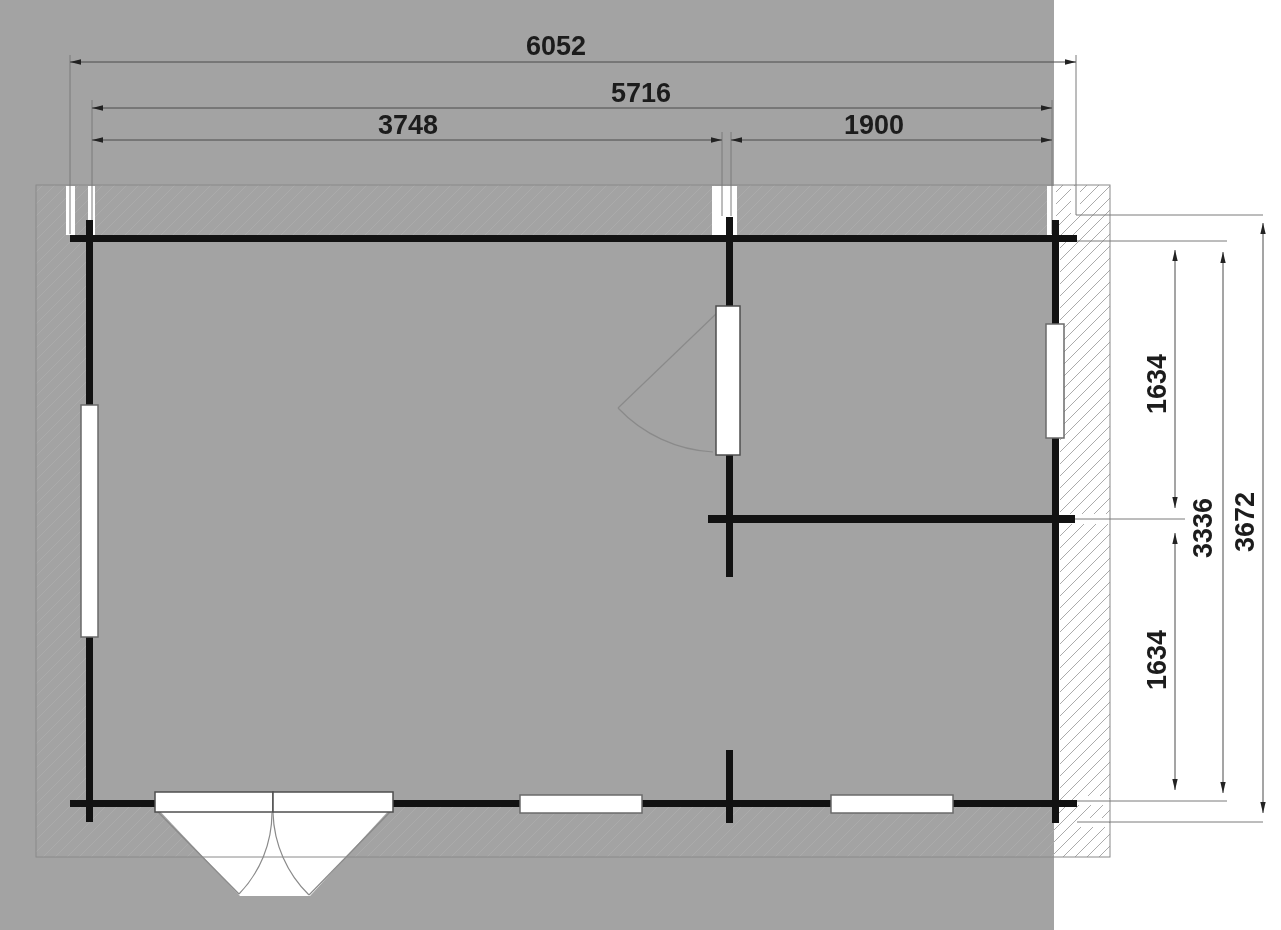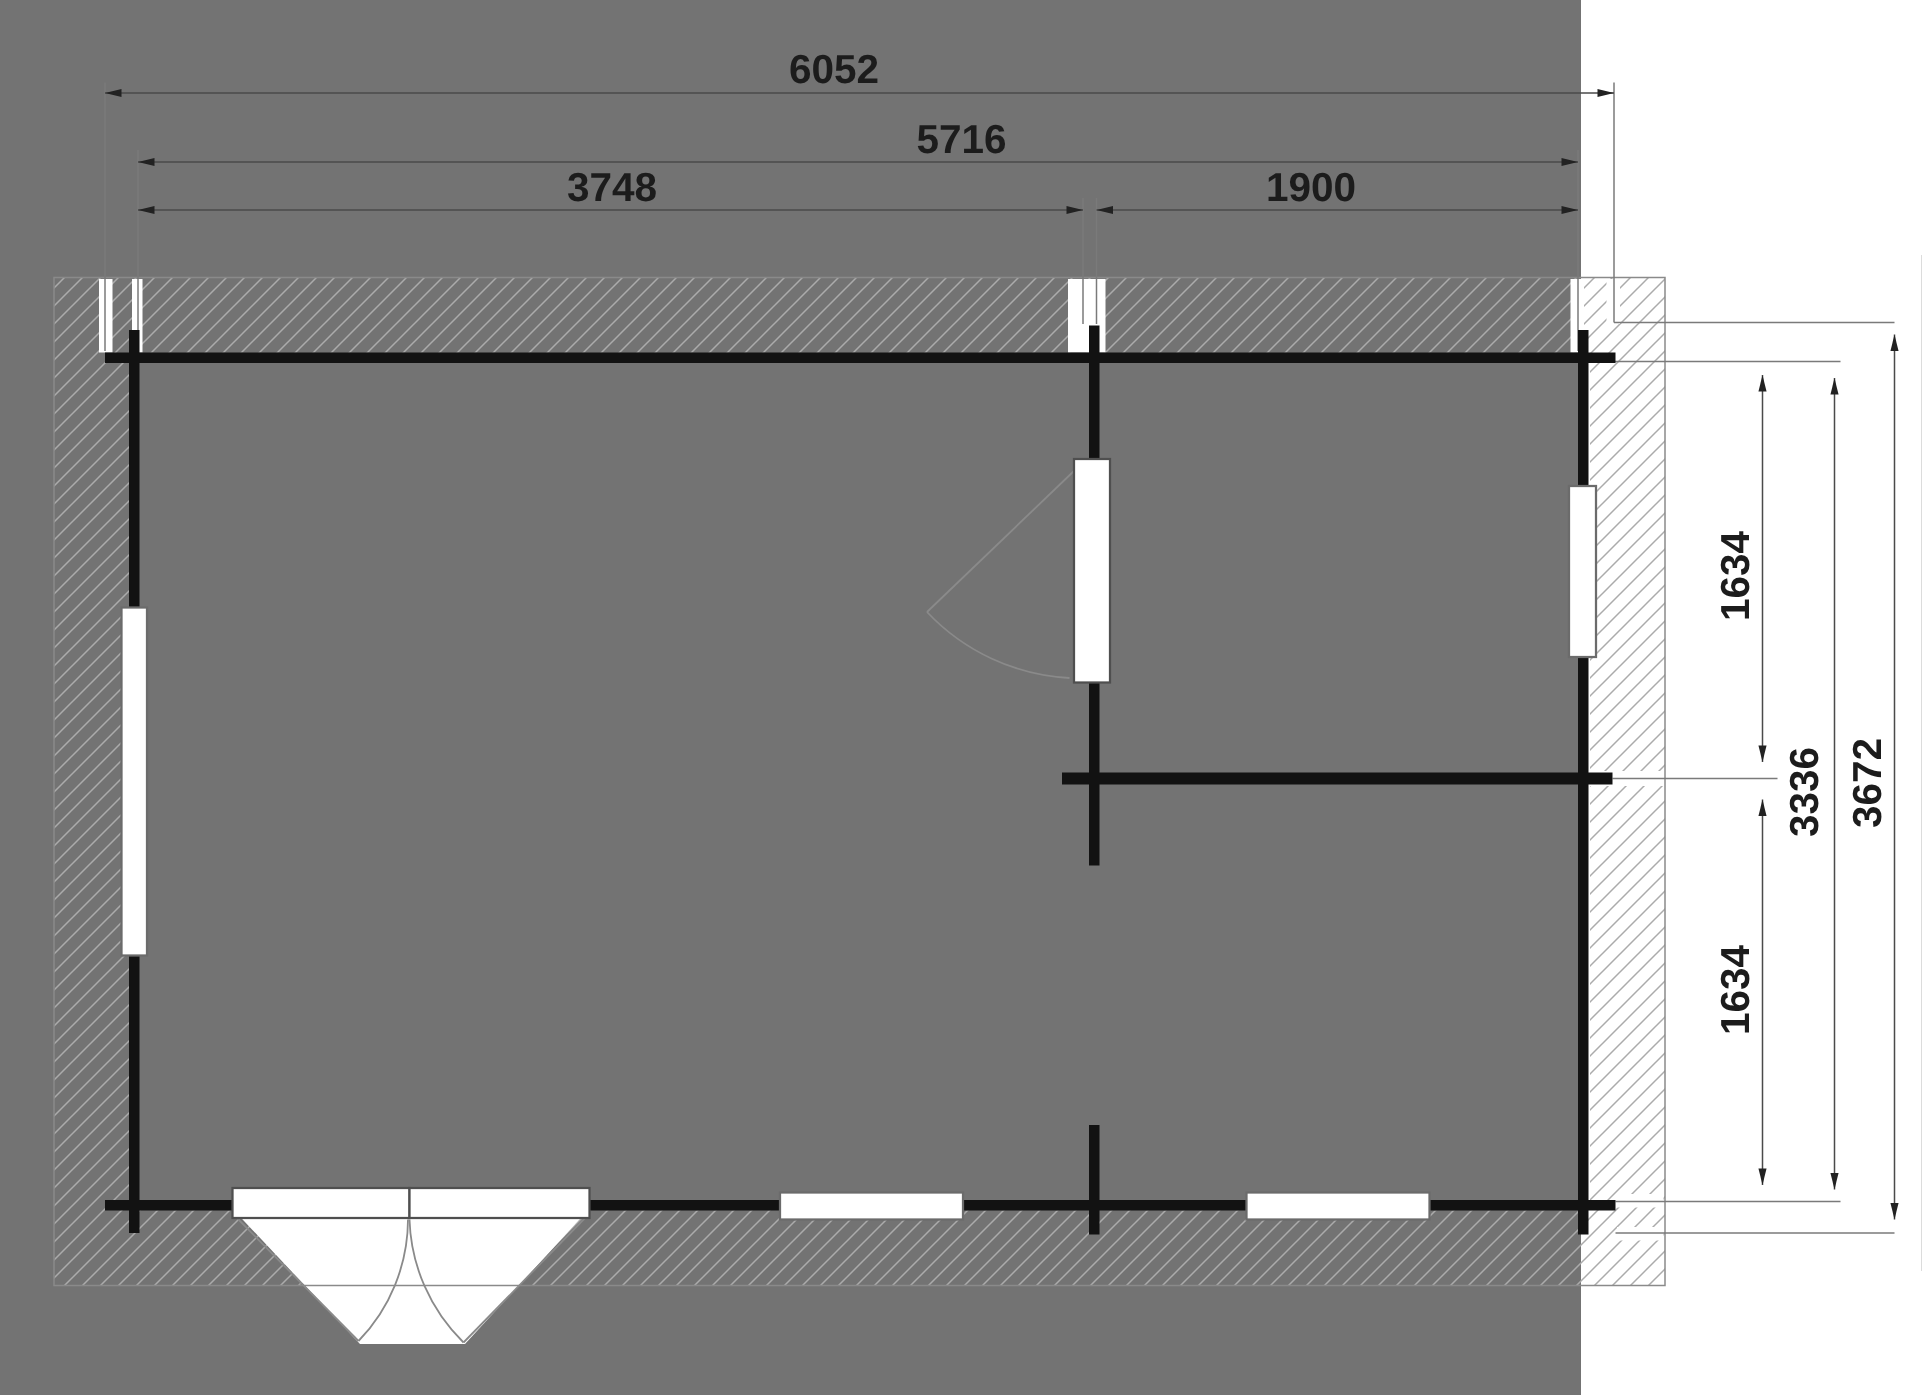--- a/index.html
+++ b/index.html
@@ -7,21 +7,21 @@
     padding: 0;
     background: #ffffff;
     width: 1281px;
     height: 930px;
     overflow: hidden;
     font-family: "Liberation Sans", sans-serif;
   }
   .plan-wrap {
     width: 1054px;
     height: 930px;
-    background: #737373;
+    background: #a3a3a3;
   }
   svg { display: block; }
   .ext-line   { stroke: #7a7a7a; stroke-width: 1; fill: none; }
   .dim-line   { stroke: #4a4a4a; stroke-width: 1; fill: none; }
   .wall       { fill: #121212; stroke: none; }
   .win        { fill: #ffffff; stroke: #6b6b6b; stroke-width: 1.5; }
   .leaf       { fill: #ffffff; stroke: #4f4f4f; stroke-width: 1.5; }
   .swing      { stroke: #8a8a8a; stroke-width: 1.2; fill: none; }
   .slot       { fill: #ffffff; stroke: none; }
   .band-edge  { fill: none; stroke: #8a8a8a; stroke-width: 1; }

